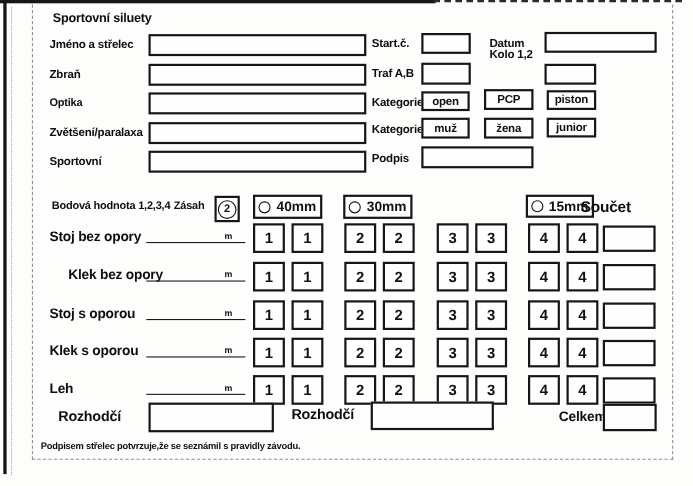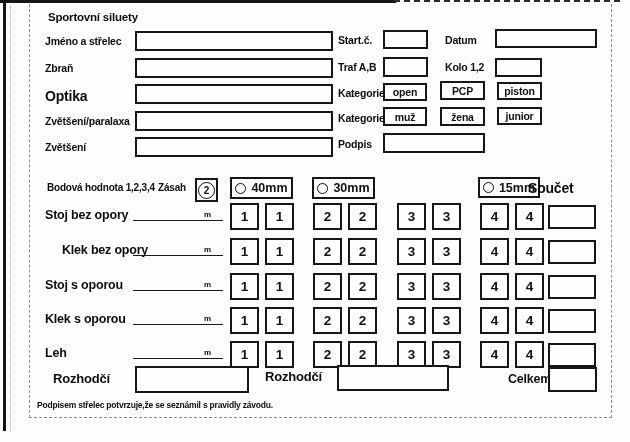--- a/index.html
+++ b/index.html
@@ -33,37 +33,37 @@
   <div class="dash" style="left:29px;top:417px;width:583px;height:0;border-top:1px dashed #8f8f8f;"></div>
 
   <div class="lbl" style="left:48px;top:11px;font-size:11.5px;">Sportovní siluety</div>
 
   <div class="lbl" style="left:45px;top:35px;font-size:10.5px;">Jméno a střelec</div>
   <div class="box" style="left:135px;top:31px;width:198px;height:20px;"></div>
 
   <div class="lbl" style="left:45px;top:62px;font-size:10.5px;">Zbraň</div>
   <div class="box" style="left:135px;top:58px;width:198px;height:20px;"></div>
 
-  <div class="lbl" style="left:45px;top:88px;font-size:14px;">Optika</div>
+  <div class="lbl" style="left:45px;top:88px;font-size:10px;">Optika</div>
   <div class="box" style="left:135px;top:84px;width:198px;height:20px;"></div>
 
   <div class="lbl" style="left:45px;top:115px;font-size:10.5px;">Zvětšení/paralaxa</div>
   <div class="box" style="left:135px;top:111px;width:198px;height:20px;"></div>
 
-  <div class="lbl" style="left:45px;top:141px;font-size:10.5px;">Zvětšení</div>
+  <div class="lbl" style="left:45px;top:141px;font-size:10.5px;">Sportovní</div>
   <div class="box" style="left:135px;top:137px;width:198px;height:20px;"></div>
 
   <div class="lbl" style="left:338px;top:34px;font-size:10.5px;">Start.č.</div>
   <div class="box" style="left:383px;top:30px;width:45px;height:19px;"></div>
   <div class="lbl" style="left:445px;top:34px;font-size:10.5px;">Datum</div>
   <div class="box" style="left:495px;top:29px;width:102px;height:19px;"></div>
 
   <div class="lbl" style="left:338px;top:61px;font-size:10.5px;">Traf A,B</div>
   <div class="box" style="left:383px;top:57px;width:45px;height:20px;"></div>
-  <div class="lbl" style="left:445px;top:61px;font-size:10.5px;">Kolo 1,2</div>
+  <div class="lbl" style="left:445px;top:44px;font-size:10.5px;">Kolo 1,2</div>
   <div class="box" style="left:495px;top:58px;width:47px;height:19px;"></div>
 
   <div class="lbl" style="left:338px;top:87px;font-size:10.5px;">Kategorie</div>
   <div class="box optbox" style="left:383px;top:83px;width:44px;height:18px;">open</div>
   <div class="box optbox" style="left:440px;top:81px;width:45px;height:19px;">PCP</div>
   <div class="box optbox" style="left:497px;top:82px;width:45px;height:18px;">piston</div>
 
   <div class="lbl" style="left:338px;top:112px;font-size:10.5px;">Kategorie</div>
   <div class="box optbox" style="left:383px;top:107px;width:44px;height:19px;">muž</div>
   <div class="box optbox" style="left:440px;top:107px;width:45px;height:19px;">žena</div>

